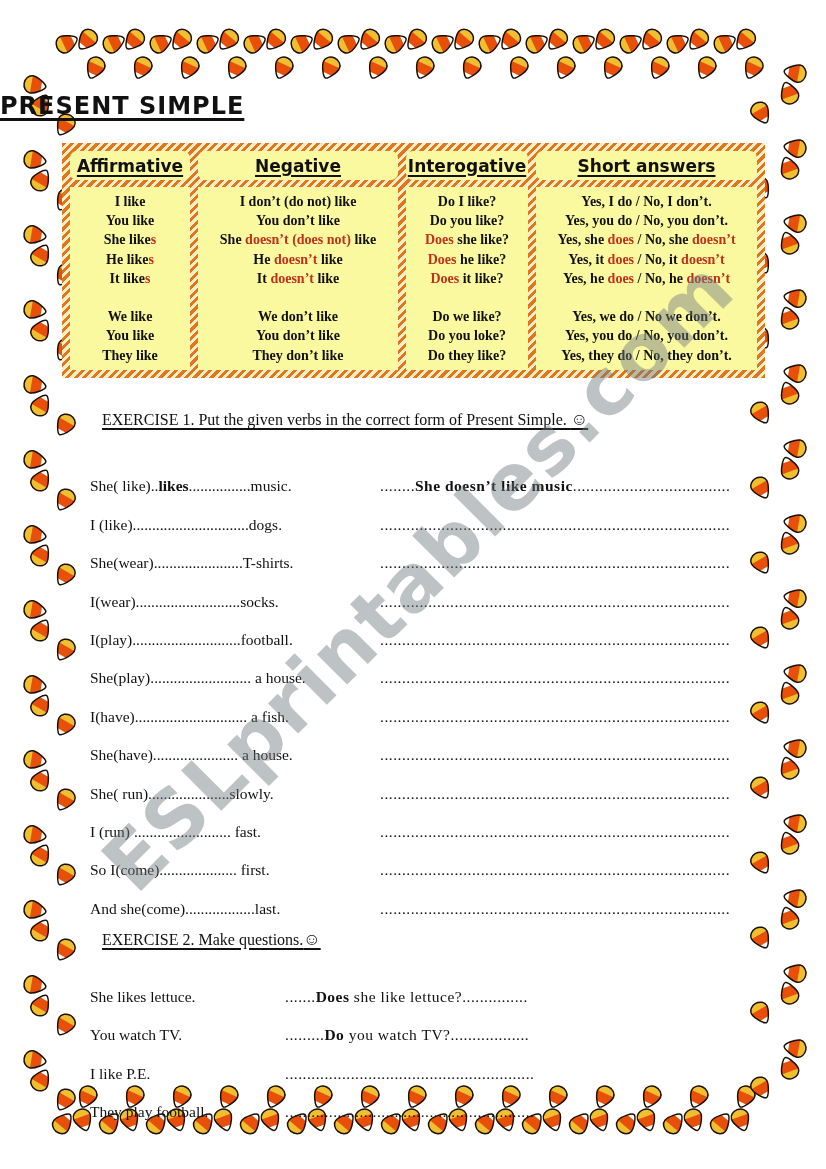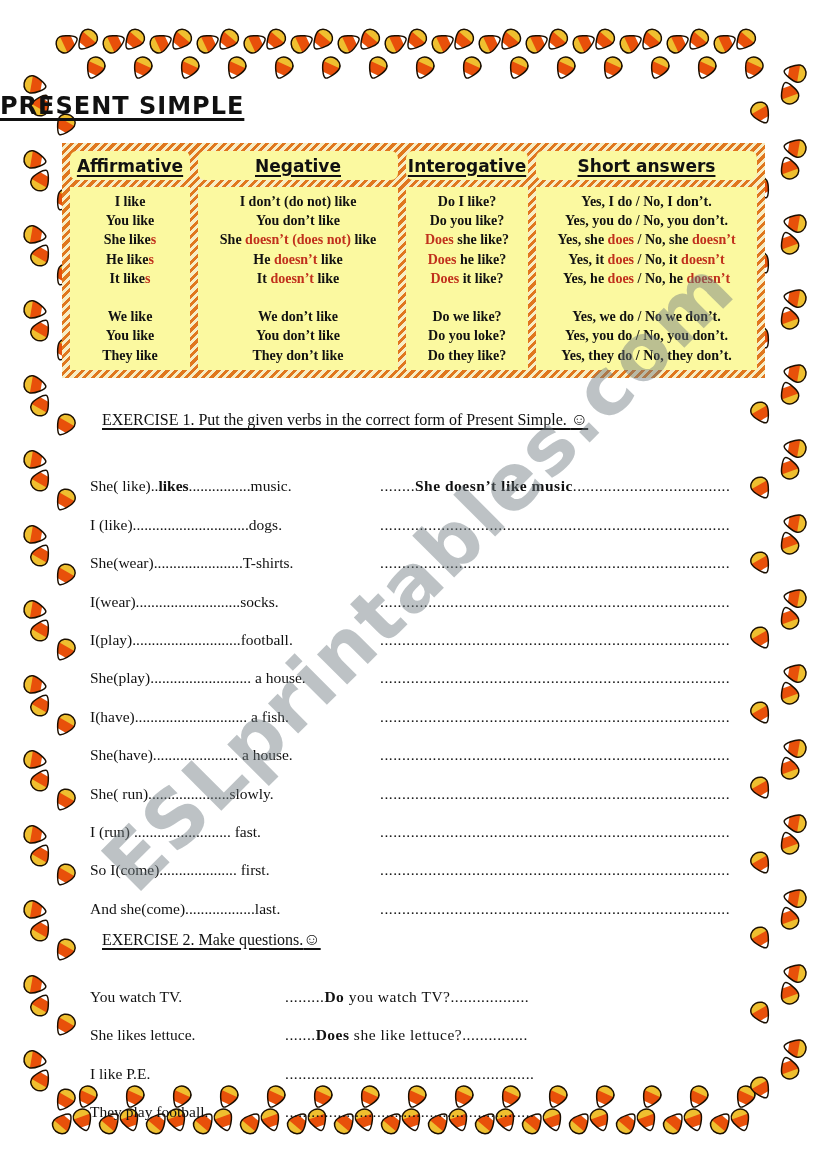--- a/index.html
+++ b/index.html
@@ -1553,26 +1553,26 @@
           <div class="exrow ex1row">
             <span class="exleft">And she(come)..................last.</span>
             <span class="exright">........................................................................................................................</span>
           </div>
         </div>
     </div>
     <div id="ex2sec">
       <div class="exheading"><span>EXERCISE 2.  Make questions.</span><span class="smiley">☺</span></div>
       <div id="ex2rows">
           <div class="exrow ex2row">
+            <span class="exleft">She likes lettuce.</span>
+            <span class="exright">.......<span class="b">Does</span> she like lettuce?...............</span>
+          </div>
+          <div class="exrow ex2row">
             <span class="exleft">You watch TV.</span>
             <span class="exright">.........<span class="b">Do</span> you watch TV?..................</span>
-          </div>
-          <div class="exrow ex2row">
-            <span class="exleft">She likes lettuce.</span>
-            <span class="exright">.......<span class="b">Does</span> she like lettuce?...............</span>
           </div>
           <div class="exrow ex2row">
             <span class="exleft">I like P.E.</span>
             <span class="exright">.........................................................</span>
           </div>
           <div class="exrow ex2row">
             <span class="exleft">They play football.</span>
             <span class="exright">.........................................................</span>
           </div>
         </div>

